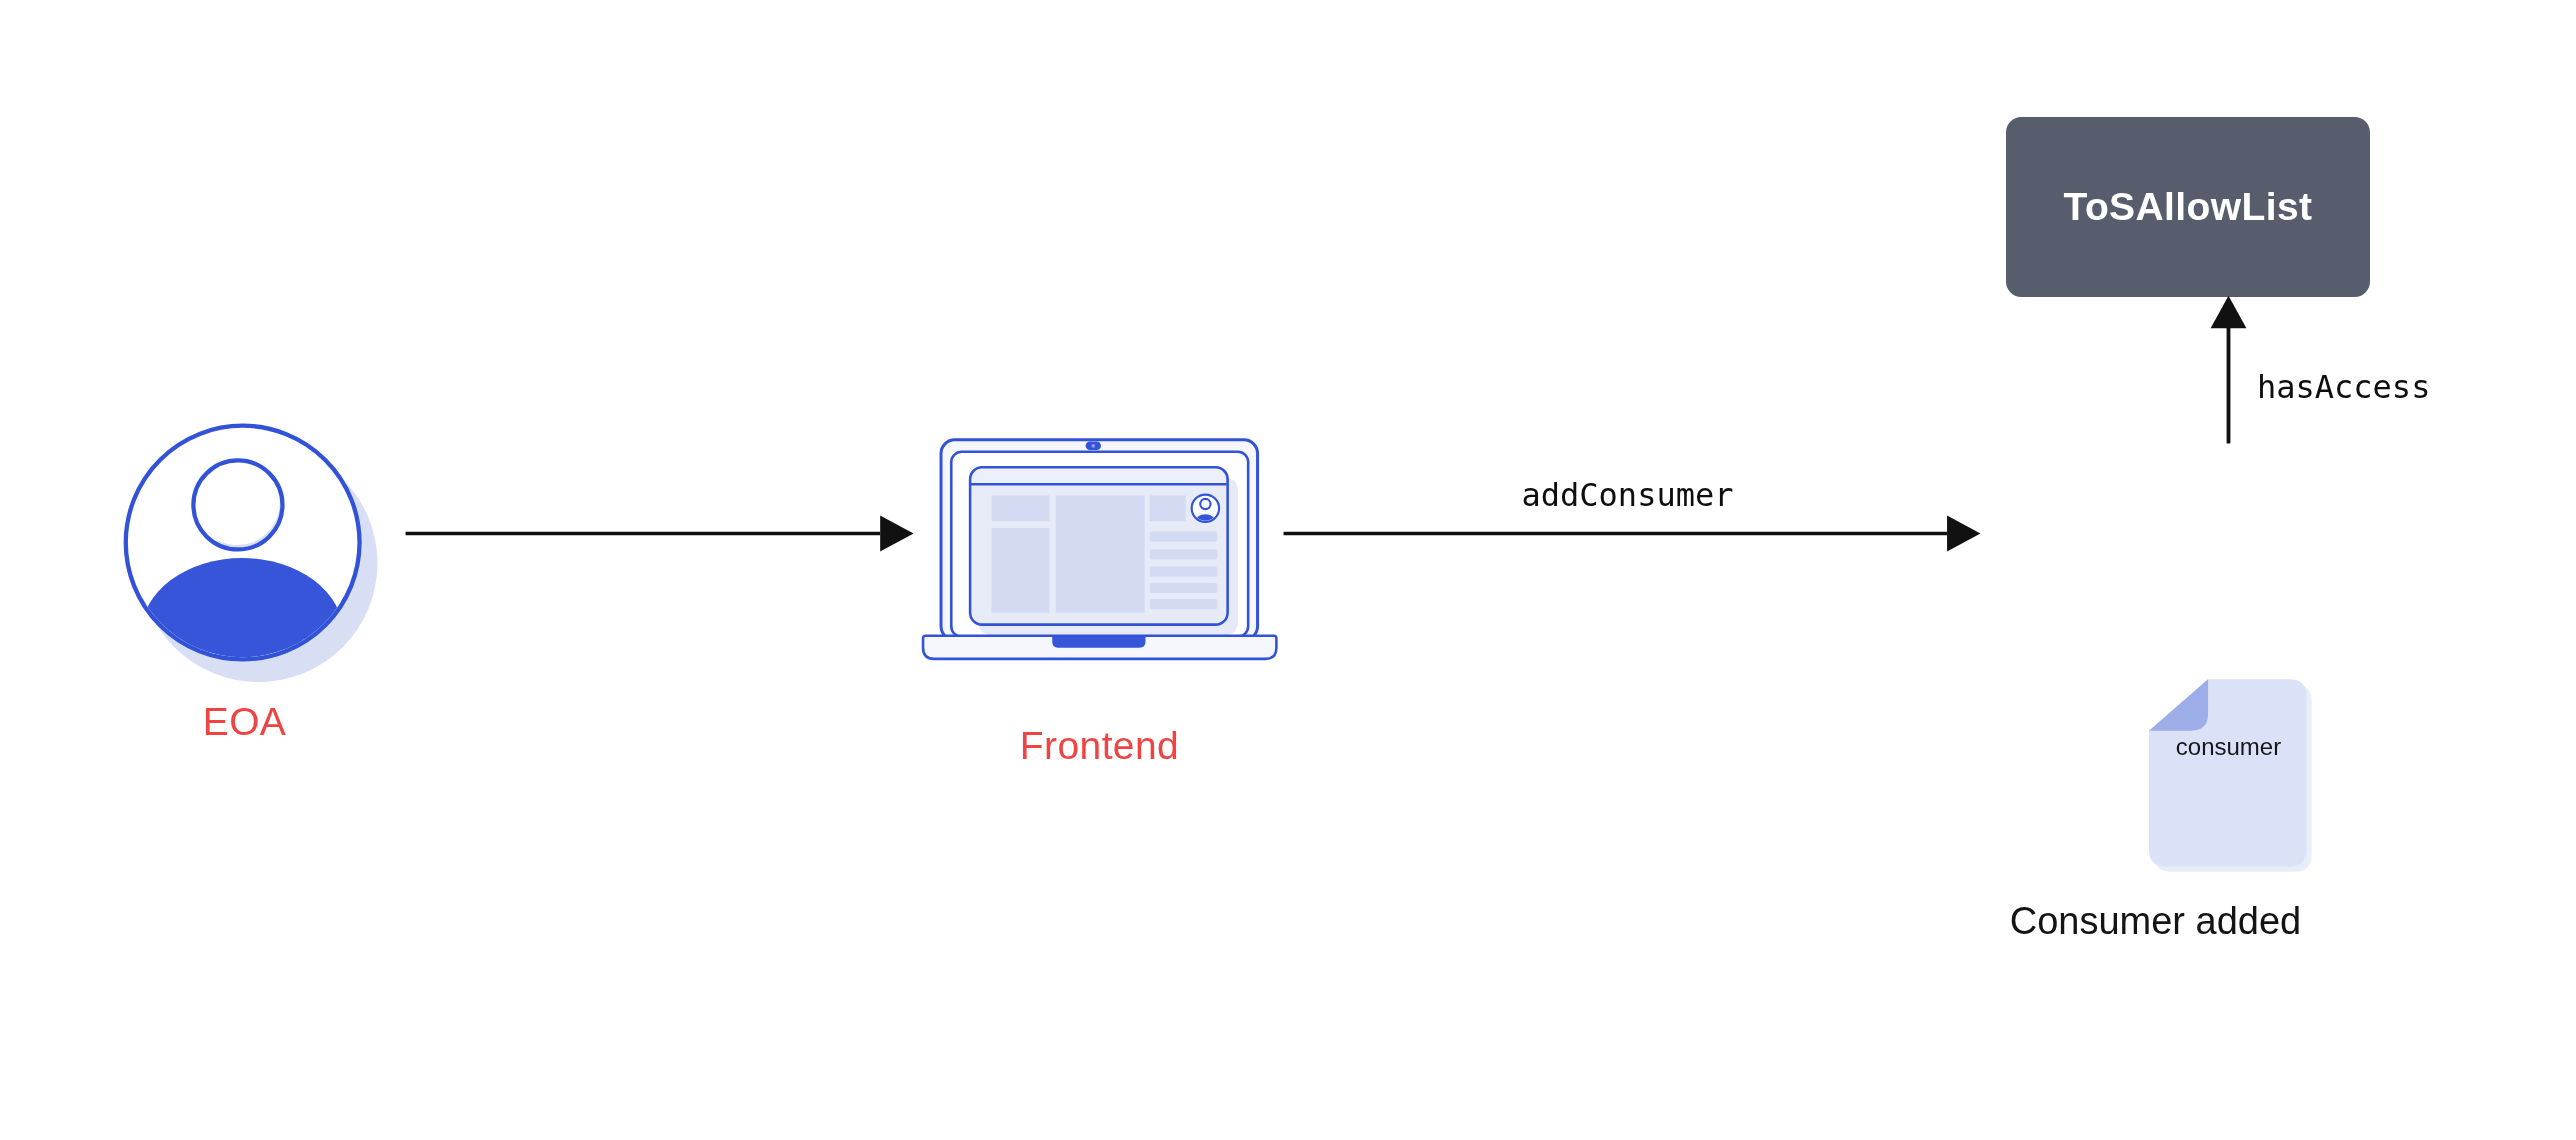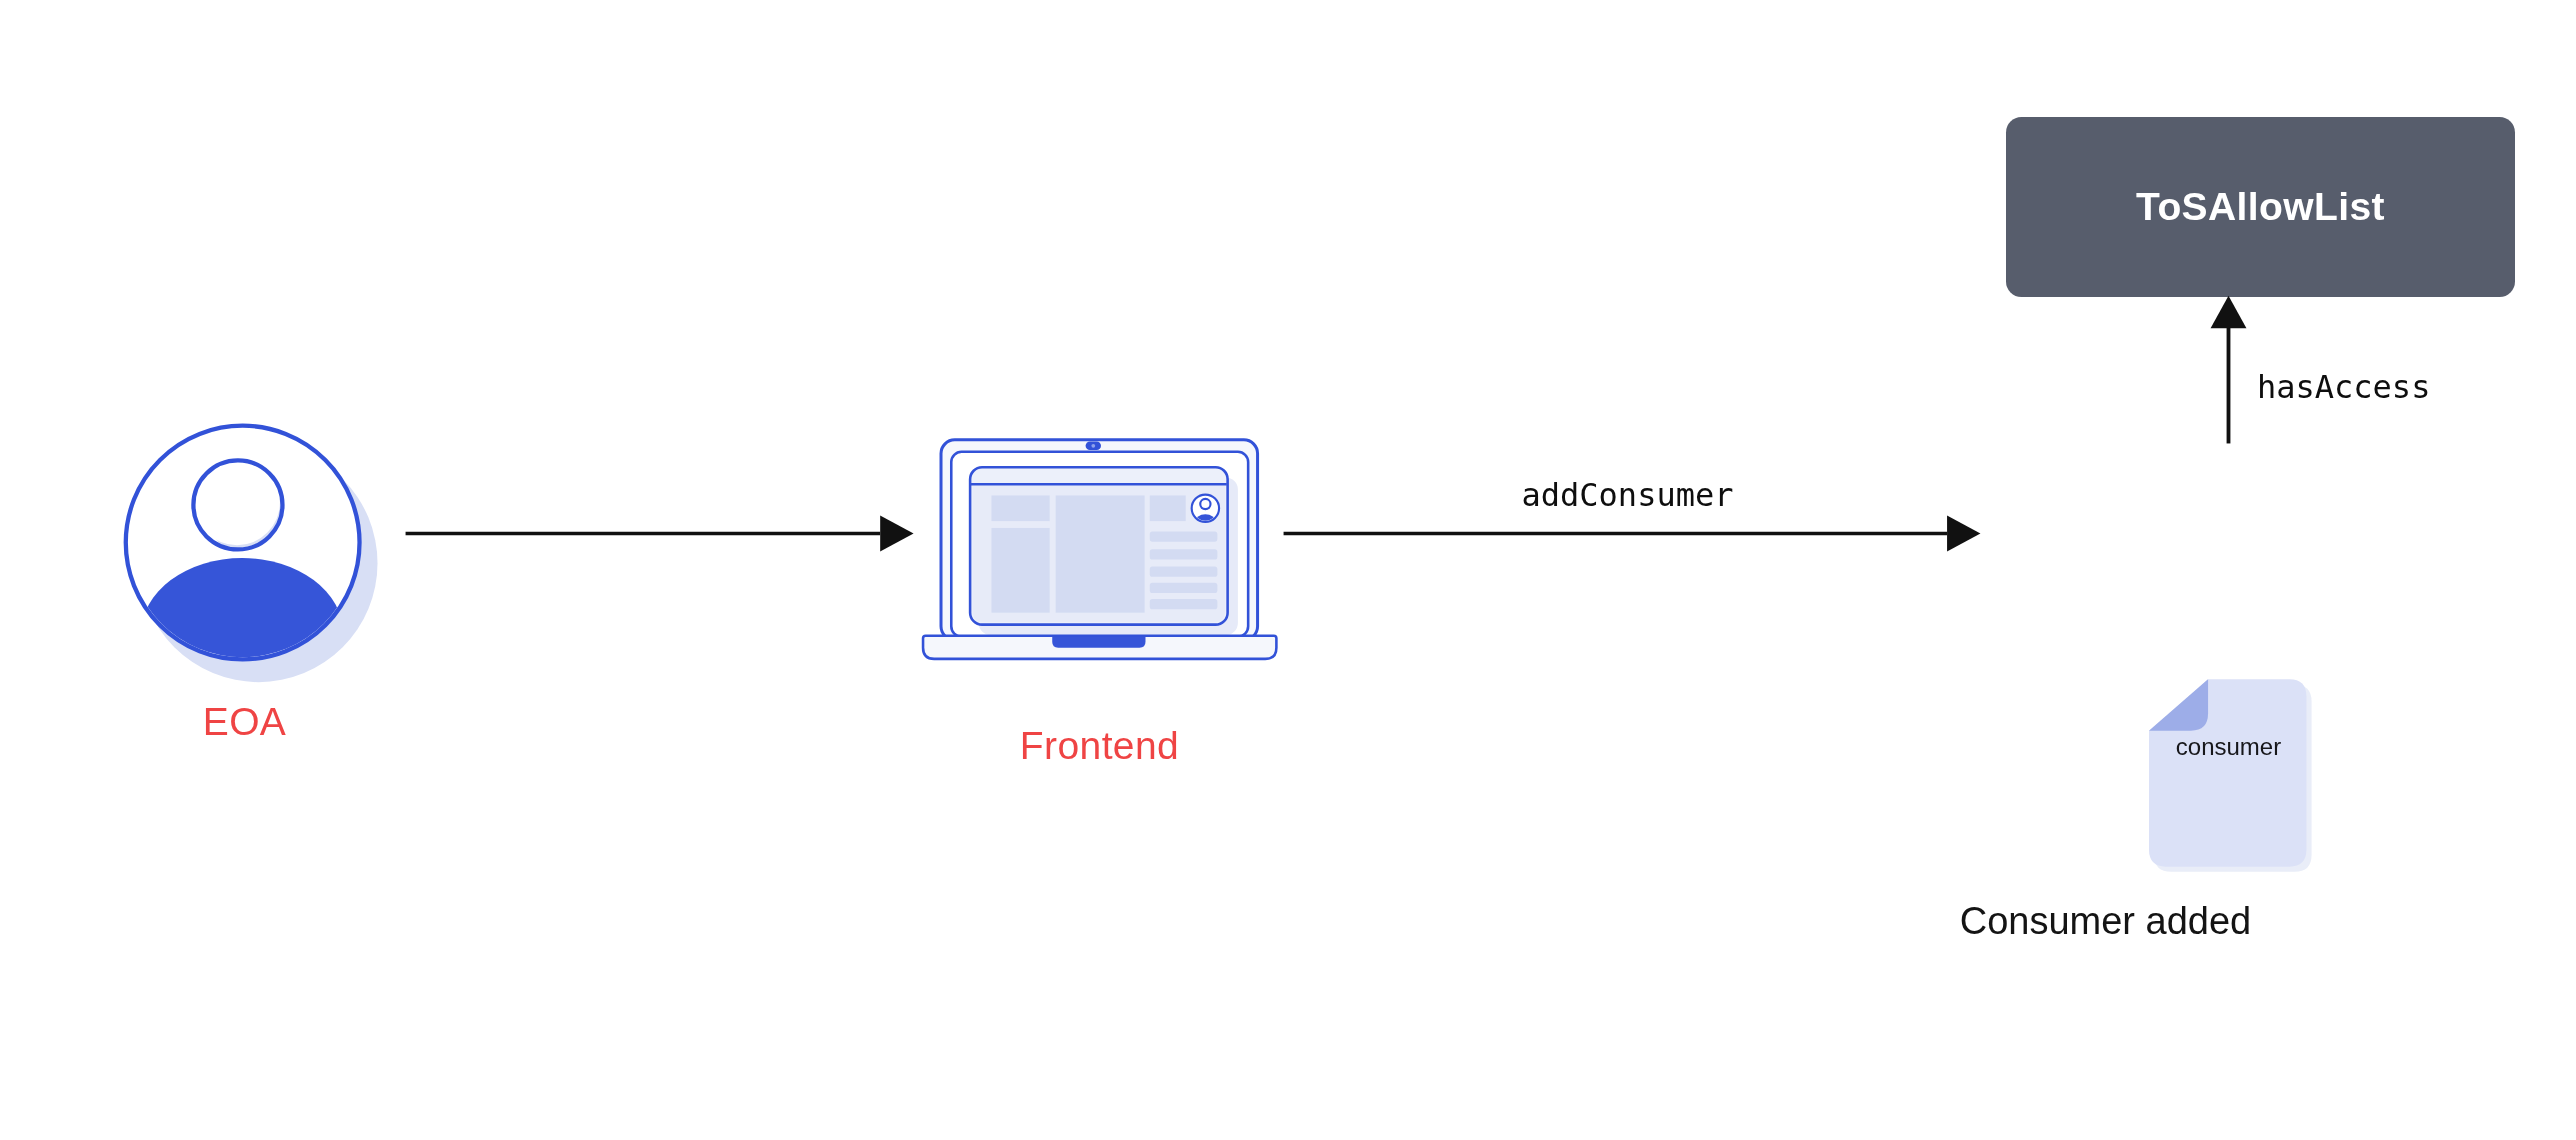--- a/index.html
+++ b/index.html
@@ -18,21 +18,21 @@
     width: 257px;
     text-align: center;
     font-size: 39px;
     font-weight: 400;
     color: #ef4444;
     letter-spacing: 0.4px;
   }
   .contract-box {
     position: absolute;
     left: 2006px;
-    width: 509px;
+    width: 364px;
     height: 180px;
     background: #575D6C;
     border-radius: 15.4px;
     display: flex;
     align-items: center;
     justify-content: center;
   }
   .contract-box .box-label {
     color: #FFFFFF;
     font-size: 39px;
@@ -51,21 +51,21 @@
     position: absolute;
     left: 2143px;
     top: 733px;
     width: 171px;
     text-align: center;
     font-size: 24px;
     color: #17171B;
   }
   .caption-label {
     position: absolute;
-    left: 1934px;
+    left: 1984px;
     top: 900px;
     width: 343px;
     text-align: center;
     font-size: 38px;
     font-weight: 400;
     color: #141414;
   }
 </style>
 </head>
 <body>

